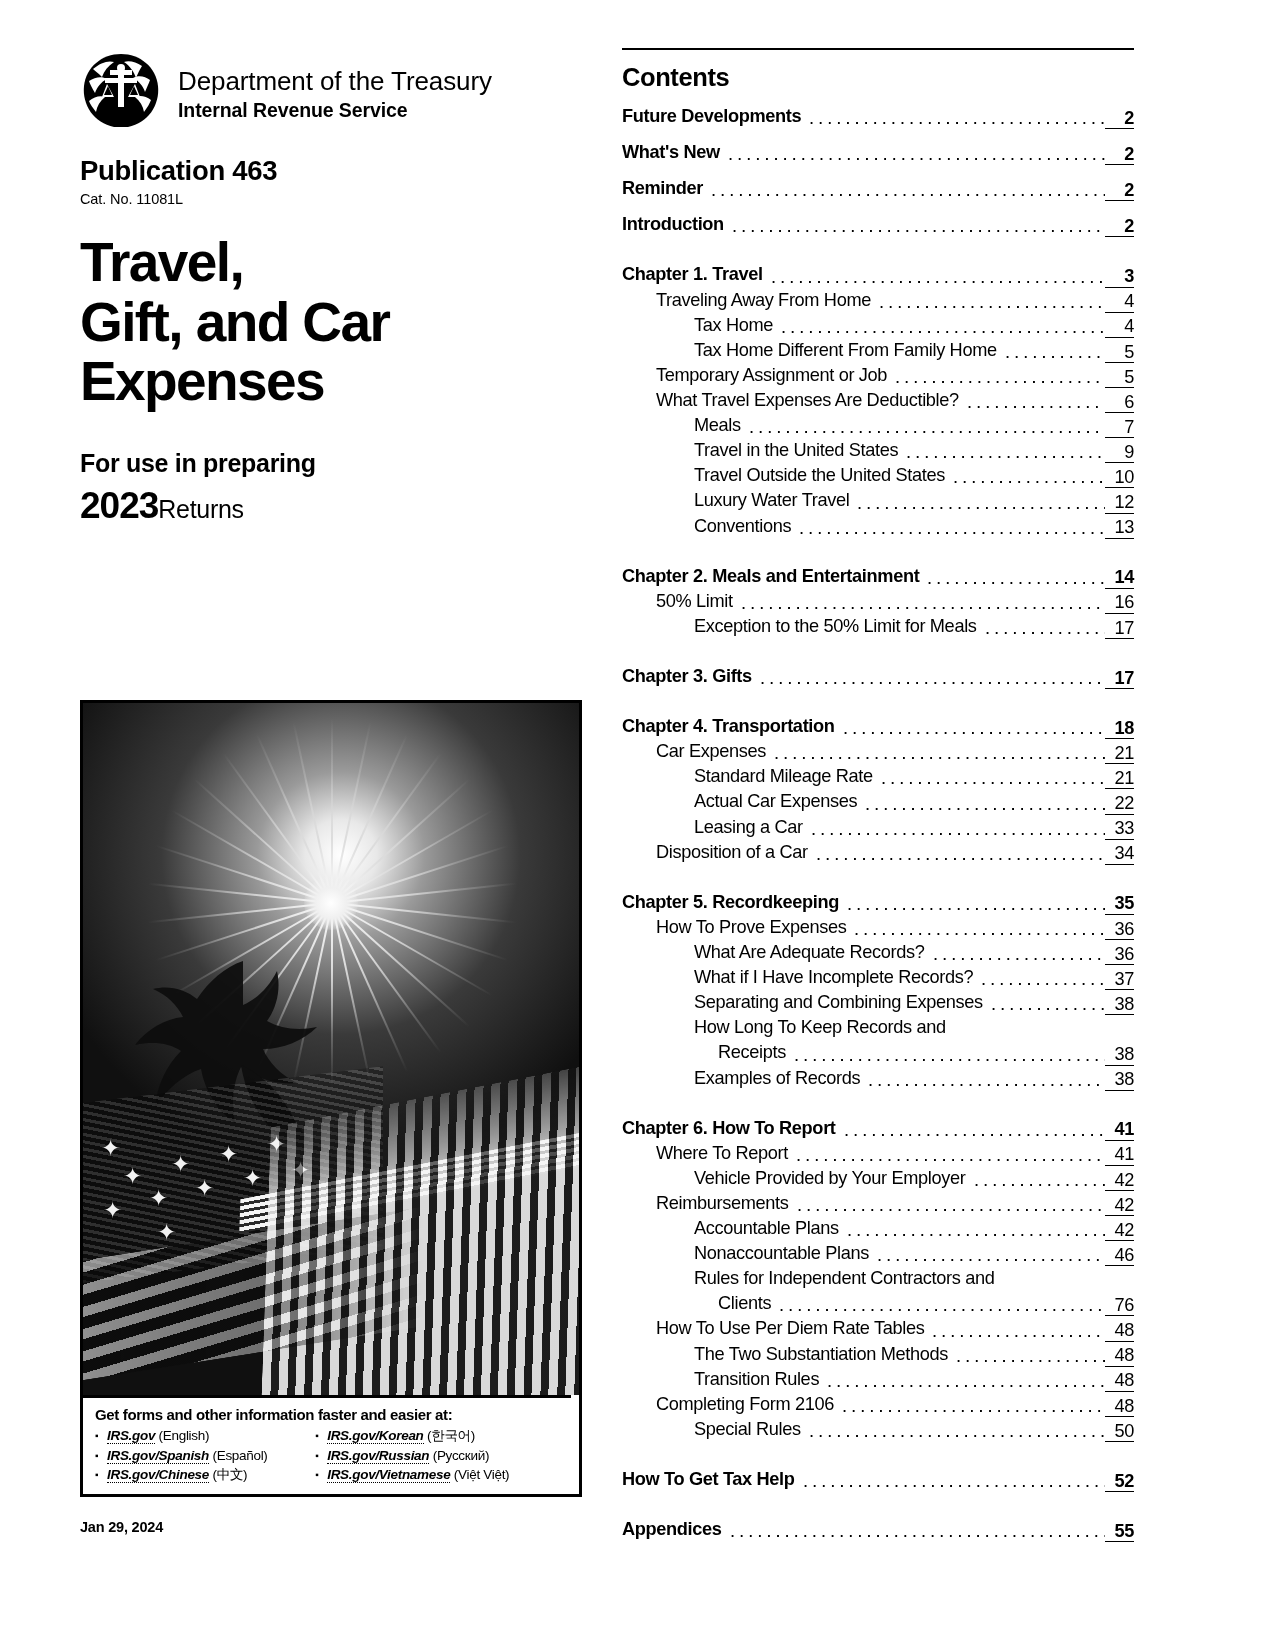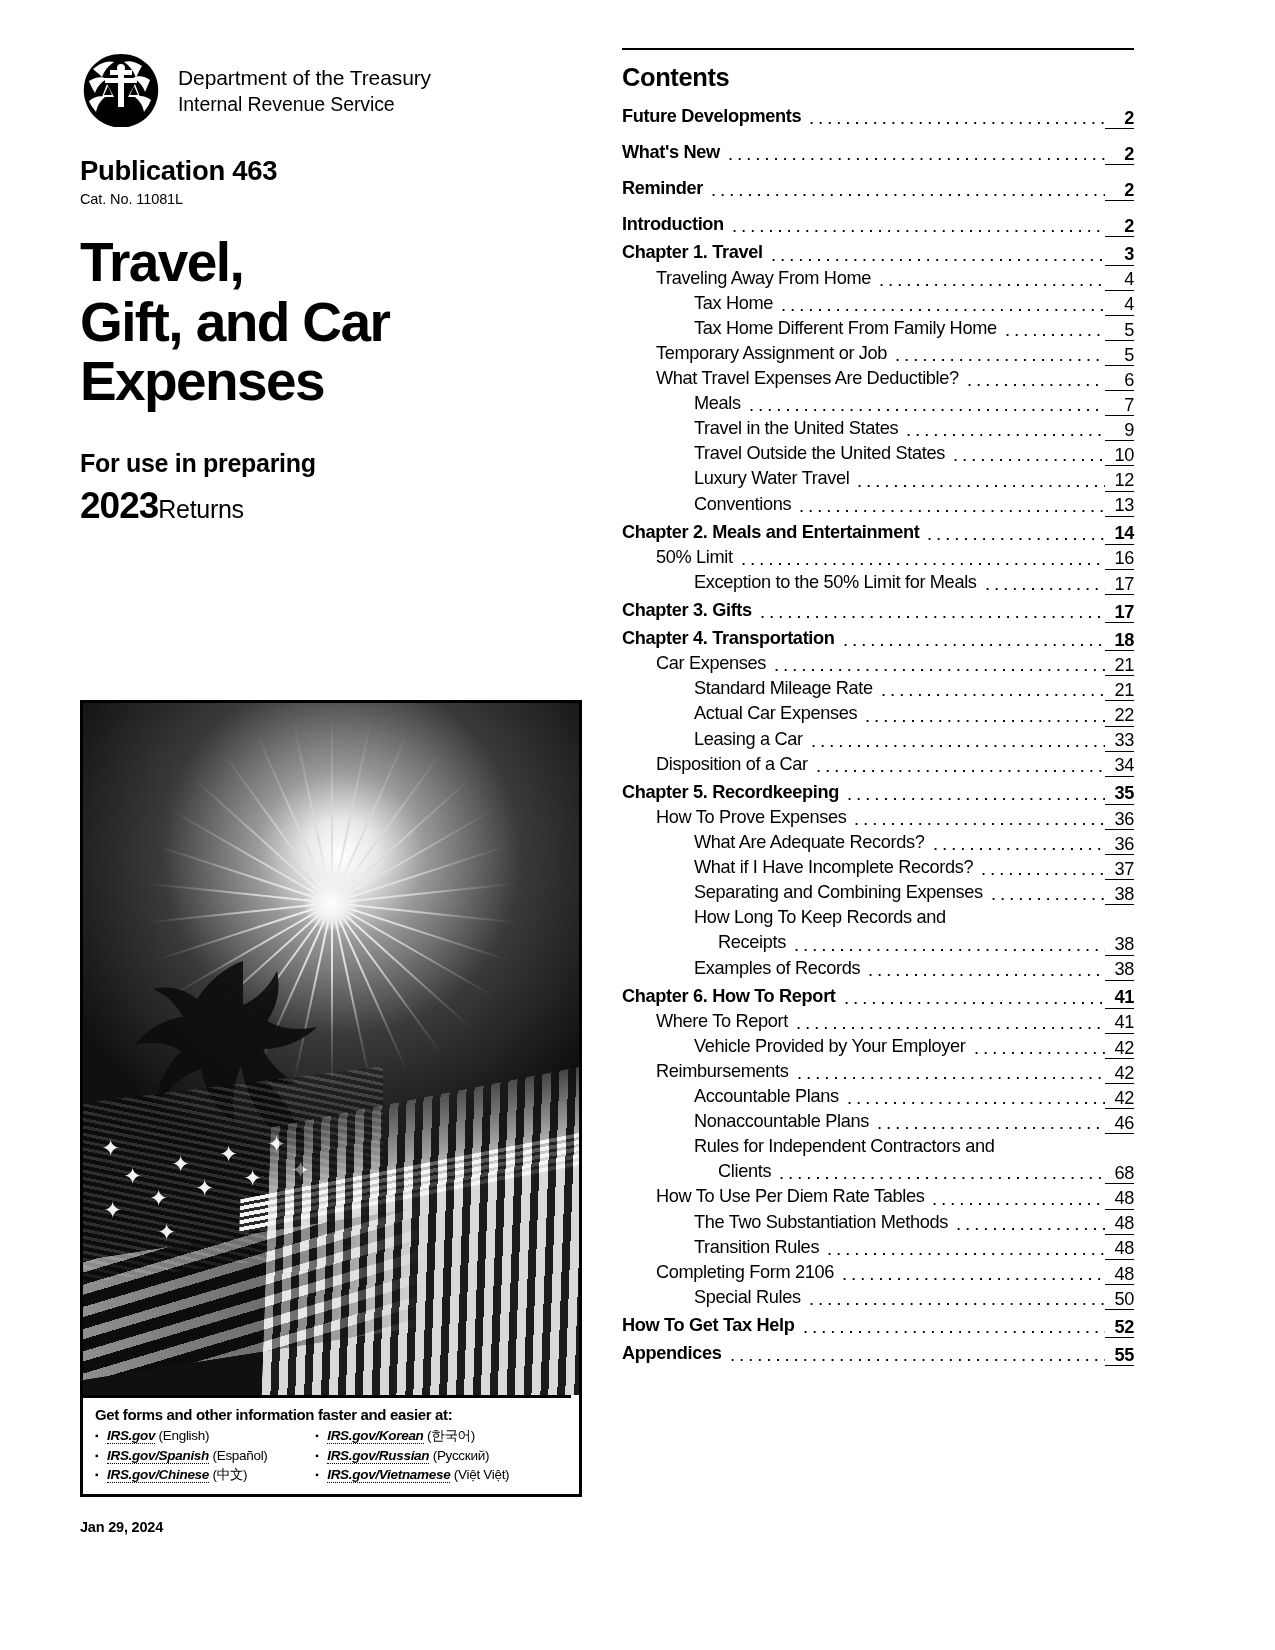--- a/index.html
+++ b/index.html
@@ -38,28 +38,28 @@
     width: 82px;
     height: 75px;
     flex: 0 0 82px;
     margin-top: 1px;
   }
   .agency-text {
     padding-top: 12px;
     line-height: 1.32;
   }
   .agency-dept {
-    font-size: 21px;
+    font-size: 26px;
     font-weight: 400;
     letter-spacing: -0.1px;
     white-space: nowrap;
   }
   .agency-irs {
     font-size: 19.5px;
-    font-weight: 400;
+    font-weight: 700;
     letter-spacing: -0.1px;
     white-space: nowrap;
   }
 
   .pub-number {
     margin-top: 27px;
     font-size: 27.5px;
     font-weight: 700;
     letter-spacing: -0.3px;
   }
@@ -337,21 +337,21 @@
   }
 
   .toc-row.lvl0 {
     font-weight: 700;
     margin-top: 11px;
   }
   .toc-row.lvl0.first { margin-top: 12px; }
   .toc-row.lvl1 { padding-left: 34px; font-weight: 400; }
   .toc-row.lvl2 { padding-left: 72px; font-weight: 400; }
 
-  .toc-row.chapter { margin-top: 3px; }
+  .toc-row.chapter { margin-top: 25px; }
 
   
   .toc-wrap {
     font-size: 18.2px;
     letter-spacing: -0.35px;
     line-height: 1.38;
   }
   .toc-wrap .first-line {
     padding-left: 72px;
     white-space: nowrap;
@@ -690,21 +690,21 @@
         <div class="toc-row lvl2">
           <span class="label">Nonaccountable Plans</span>
           <span class="leader"></span>
           <span class="pageno">46</span>
         </div>
         <div class="toc-wrap">
           <div class="first-line">Rules for Independent Contractors and</div>
           <div class="toc-row cont-row">
             <span class="label">Clients</span>
             <span class="leader"></span>
-            <span class="pageno">68</span>
+            <span class="pageno">76</span>
           </div>
         </div>
         <div class="toc-row lvl1">
           <span class="label">How To Use Per Diem Rate Tables</span>
           <span class="leader"></span>
           <span class="pageno">48</span>
         </div>
         <div class="toc-row lvl2">
           <span class="label">The Two Substantiation Methods</span>
           <span class="leader"></span>

